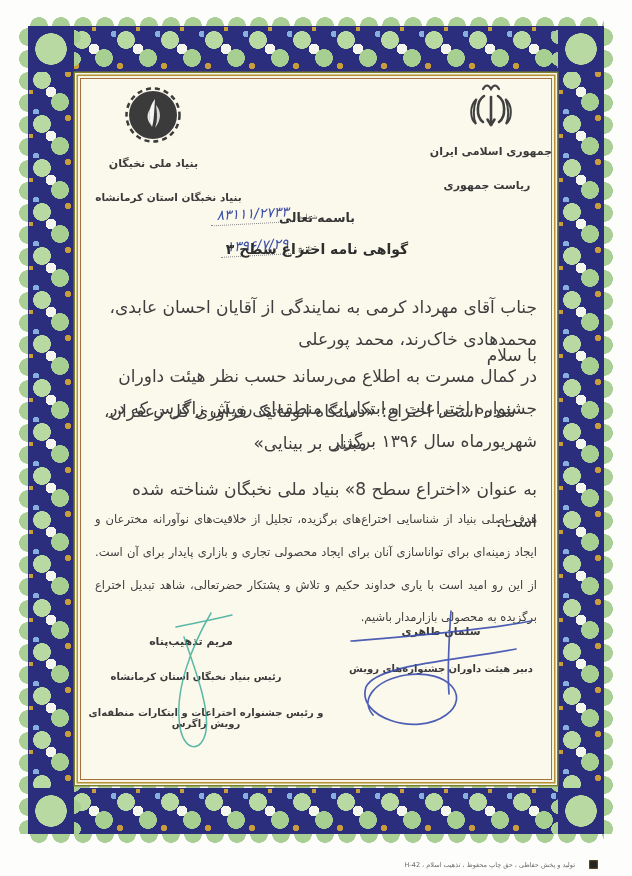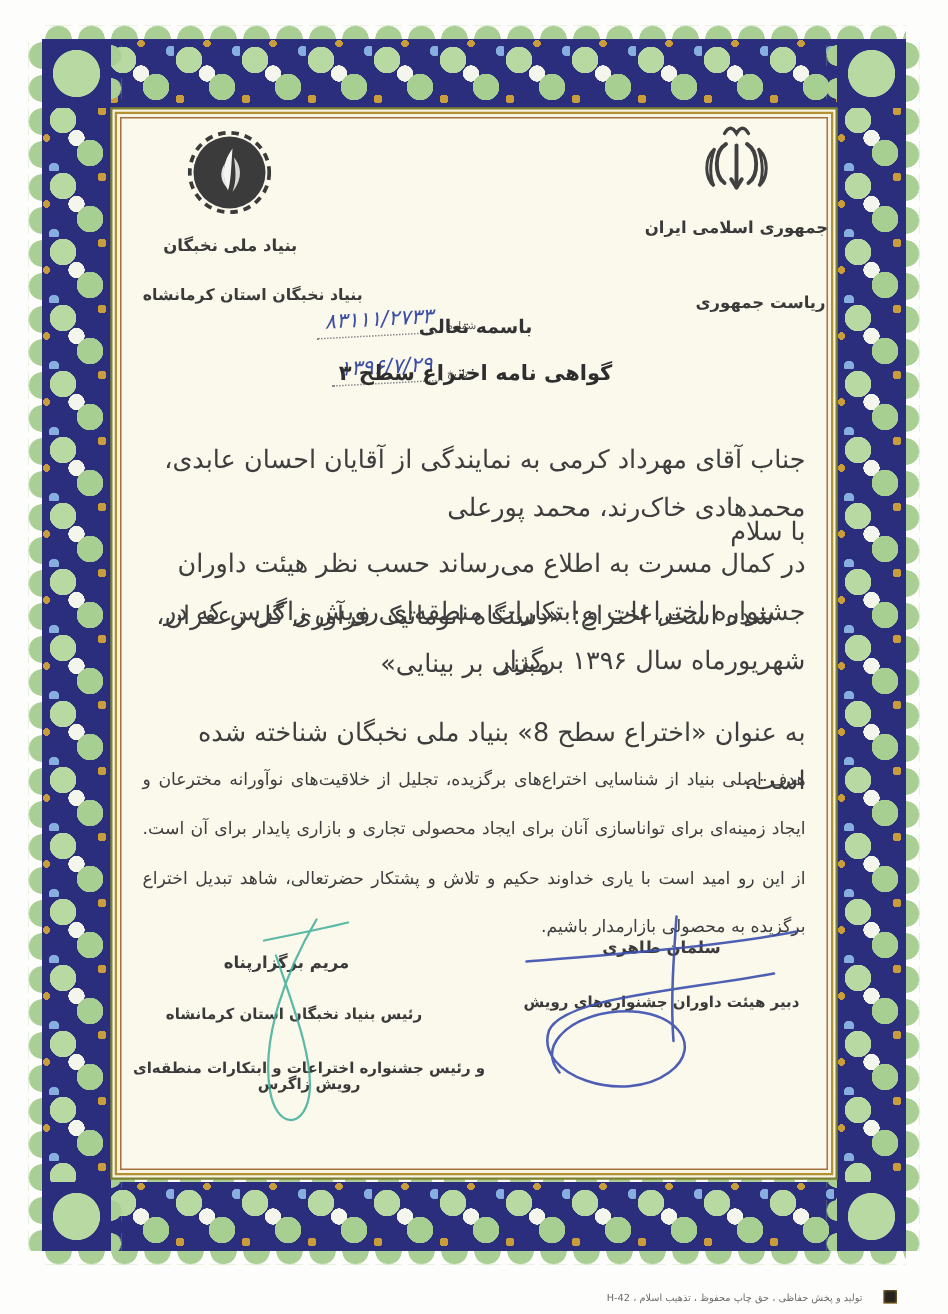--- a/index.html
+++ b/index.html
@@ -136,21 +136,21 @@
         <path d="M27 44 L23.5 38.5 M27 44 L30.5 38.5"></path>
         <path d="M20 15 C12 20 12 36 19 41"></path>
         <path d="M12.5 18 C5 25 6 38 12 43 C9 37 9 27 12.5 18 Z" stroke-width="2"></path>
         <path d="M34 15 C42 20 42 36 35 41"></path>
         <path d="M41.5 18 C49 25 48 38 42 43 C45 37 45 27 41.5 18 Z" stroke-width="2"></path>
       </g>
       <path d="M19 8 q4 -7 8 0 q4 -7 8 0" fill="none" stroke="#404040" stroke-width="2.2" stroke-linecap="round"></path>
     </svg>
 
     <div class="abs ctr org" style="left:320px;top:66px;width:180px;">جمهوری اسلامی ایران</div>
-    <div class="abs ctr org" style="left:336px;top:100px;width:180px;margin-top:16px;">ریاست جمهوری</div>
+    <div class="abs ctr org" style="left:316px;top:100px;width:180px;">ریاست جمهوری</div>
 
     <div class="abs ctr bismillah" style="left:156px;top:131px;width:160px;">باسمه تعالی</div>
     <div class="abs ctr doc-title" style="left:106px;top:162px;width:260px;">گواهی نامه اختراع سطح ۳</div>
 
     <div class="abs body-line" style="right:14px;left:14px;top:212px;">جناب آقای مهرداد کرمی به نمایندگی از آقایان احسان عابدی، محمدهادی خاک‌رند، محمد پورعلی</div>
     <div class="abs body-line" style="right:14px;top:248px;margin-top:12px;">با سلام</div>
     <div class="abs body-line" style="right:14px;left:14px;top:281px;">در کمال مسرت به اطلاع می‌رساند حسب نظر هیئت داوران جشنواره اختراعات و ابتکارات منطقه‌ای رویش زاگرس که در شهریورماه سال ۱۳۹۶ برگزار</div>
     <div class="abs body-line ctr" style="right:26px;left:14px;top:316px;">شده است، اختراع: «دستگاه اتوماتیک فرآوری گل زعفران، مبتنی بر بینایی»</div>
     <div class="abs body-line" style="right:14px;left:14px;top:394px;">به عنوان «اختراع سطح 8» بنیاد ملی نخبگان شناخته شده است.</div>
     <div class="abs body-par" style="right:14px;left:14px;top:424px;">هدف اصلی بنیاد از شناسایی اختراع‌های برگزیده، تجلیل از خلاقیت‌های نوآورانه مخترعان و ایجاد زمینه‌ای برای تواناسازی آنان برای ایجاد محصولی تجاری و بازاری پایدار برای آن است. از این رو امید است با یاری خداوند حکیم و تلاش و پشتکار حضرتعالی، شاهد تبدیل اختراع برگزیده به محصولی بازارمدار باشیم.</div>
@@ -158,21 +158,21 @@
     <div class="abs ctr sig-name" style="left:290px;top:546px;width:140px;">سلمان طاهری</div>
     <div class="abs ctr sig-title" style="left:245px;top:584px;width:230px;">دبیر هیئت داوران جشنواره‌های رویش</div>
     <svg class="scribble" style="left:250px;top:520px;" width="210" height="150" viewBox="0 0 210 150">
       <g fill="none" stroke="#3b4fae" stroke-width="1.7" opacity="0.9" stroke-linecap="round">
         <path d="M200 22 C150 32 70 38 20 42"></path>
         <path d="M185 50 C120 62 45 66 35 88 C25 118 85 138 115 116 C140 98 118 70 75 76 C45 81 28 100 42 116"></path>
         <path d="M120 12 C118 40 116 70 118 95"></path>
       </g>
     </svg>
 
-    <div class="abs ctr sig-name" style="left:35px;top:556px;width:150px;">مریم برگزار‌پناه</div>
+    <div class="abs ctr sig-name" style="left:35px;top:556px;width:150px;">مریم تذهیب‌پناه</div>
     <div class="abs ctr sig-title" style="left:10px;top:592px;width:210px;">رئیس بنیاد نخبگان استان کرمانشاه</div>
     <div class="abs ctr sig-title" style="left:0px;top:628px;width:250px;">و رئیس جشنواره اختراعات و ابتکارات منطقه‌ای رویش زاگرس</div>
     <svg class="scribble" style="left:55px;top:528px;" width="110" height="160" viewBox="0 0 110 160">
       <g fill="none" stroke="#3fae9a" stroke-width="1.5" opacity="0.85" stroke-linecap="round">
         <path d="M75 6 C55 40 38 85 44 120 C48 145 66 146 70 124 C74 100 58 60 48 30"></path>
         <path d="M40 20 C60 16 80 12 96 8"></path>
       </g>
     </svg>
 
   </div>

